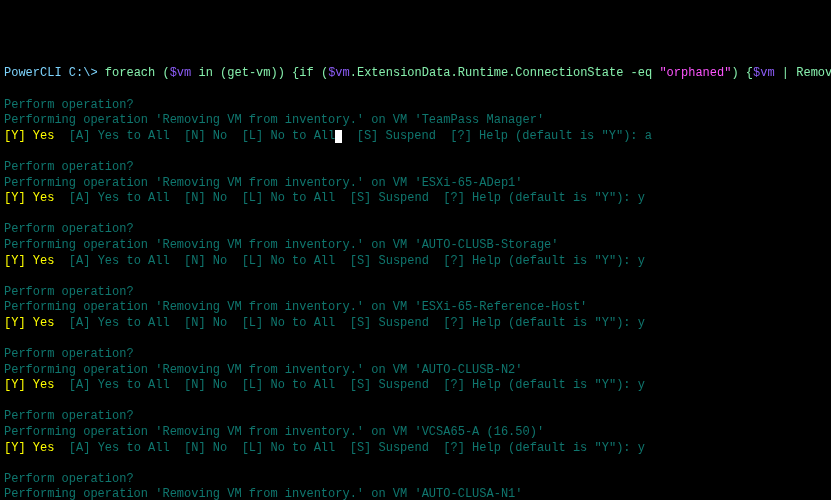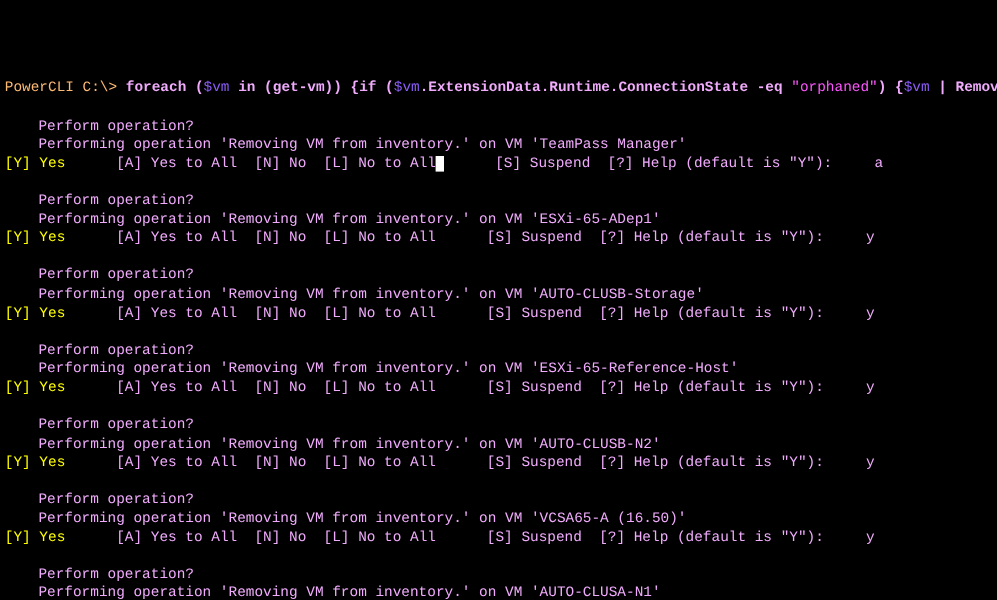--- a/index.html
+++ b/index.html
@@ -8,26 +8,26 @@
     background: #000;
     font-family: Consolas, "Courier New", monospace;
     font-size: 12px;
     line-height: 1.3;
     color: #fff;
     width: 823px;
     height: 492px;
     overflow: hidden;
     white-space: pre;
   }
-  .prompt-label { color: #fdba74; }
-  .cmd-white { color: #f0abfc; font-weight: bold; }
+  .prompt-label { color: #7dd3fc; }
+  .cmd-white { color: #86efac; }
   .cmd-cyan { color: #8b5cf6; }
   .cmd-magenta { color: #ff55ff; }
   .yellow { color: #ffff00; text-align: right; }
-  .white { color: #f0abfc; margin-left: 28px; }
+  .white { color: #0f766e; }
   .block { margin: 0; }
   .cursor {
     display: inline-block;
     width: 7px;
     height: 13px;
     background: #fff;
     vertical-align: text-bottom;
   }
 </style>
 </head>

